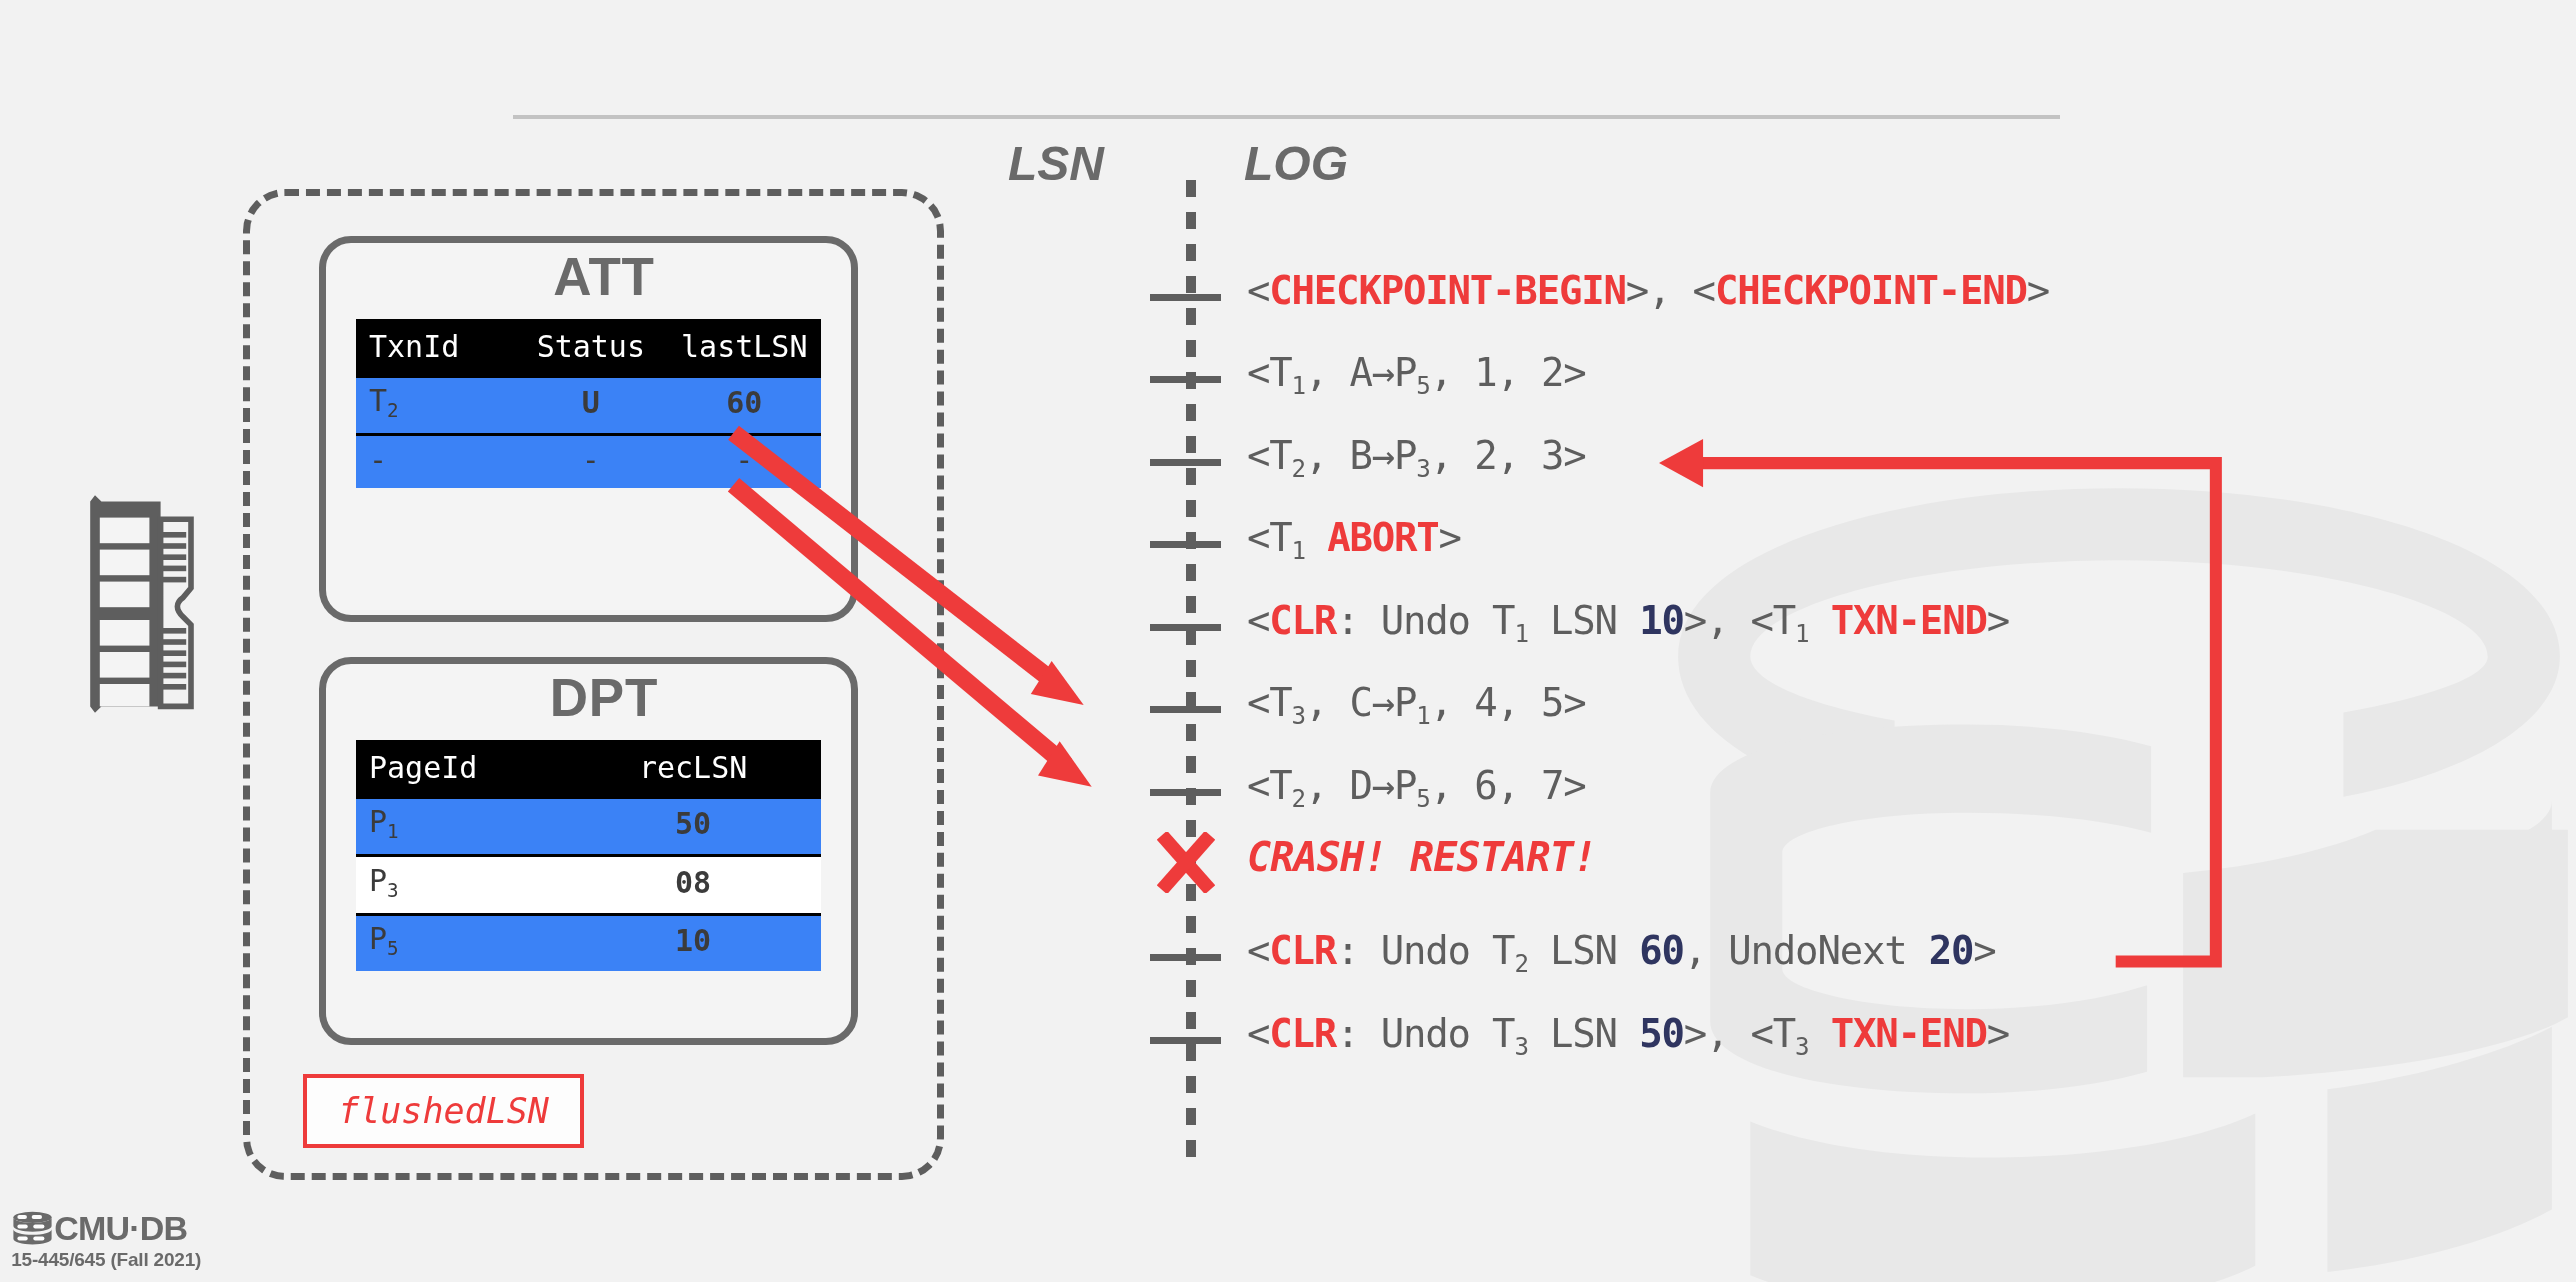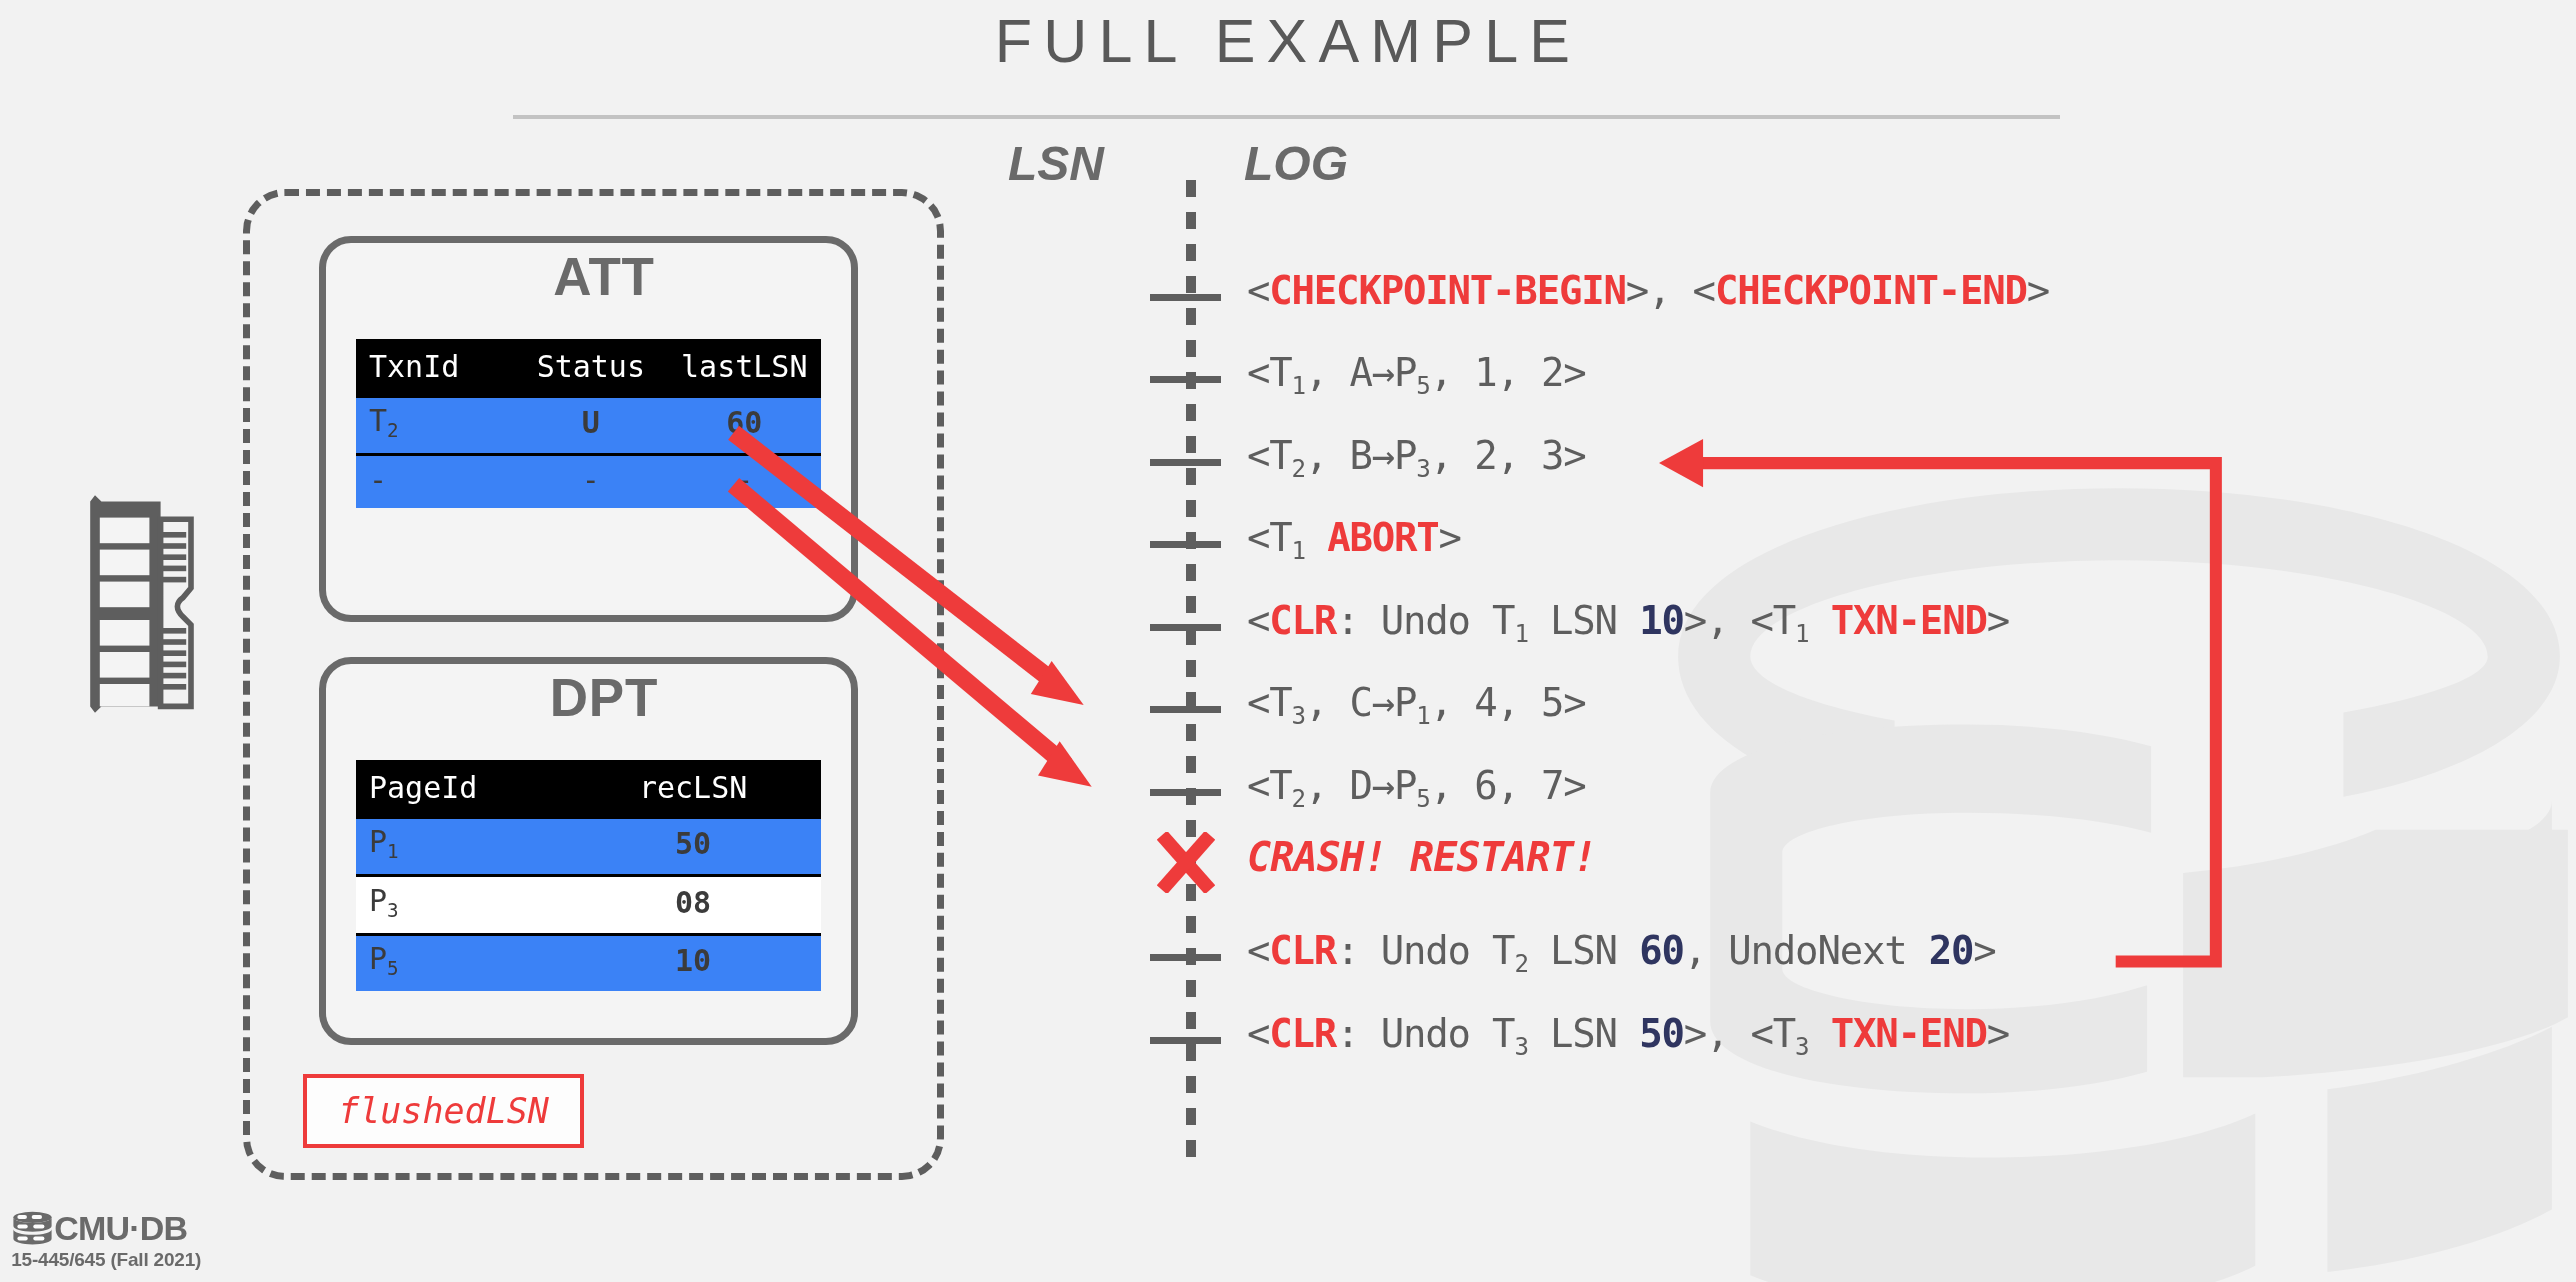--- a/index.html
+++ b/index.html
@@ -83,21 +83,21 @@
     text-align: center;
     font-size: 53px;
     font-weight: 800;
     color: #6a6a6a;
     margin-top: 3px;
     letter-spacing: 0.8px;
     padding-left: 31px;
   }
 
   .tbl {
-    margin: 32px auto 0 auto;
+    margin: 12px auto 0 auto;
     border-collapse: collapse;
     border-spacing: 0;
     table-layout: fixed;
     background: #000;
     font-family: "DejaVu Sans Mono", "Liberation Mono", monospace;
   }
   #att-table { width: 465px; }
   #dpt-table { width: 465px; }
 
   .tbl thead th {
@@ -266,21 +266,20 @@
       <path d="M1160 430 C1160 470 1060 505 900 520 L900 625 C1030 612 1120 585 1160 560 Z"></path>
       <path d="M700 520 C790 512 880 492 940 466 L1180 466 L1180 700 C1120 735 980 765 800 775
                L700 775 Z"></path>
       <path d="M160 830 C230 858 330 875 455 875 C600 875 720 853 790 820 L790 1010
                C720 1045 600 1068 455 1068 C330 1068 230 1050 160 1022 Z"></path>
       <path d="M880 790 C990 775 1090 748 1160 712 L1160 940 C1090 978 990 1005 880 1018 Z"></path>
       <path d="M240 1090 C320 1118 420 1135 540 1135 C680 1135 800 1112 870 1080 L870 1150 L240 1150 Z"></path>
     </g>
   </svg>
 
-  <div id="title">FULL EXAMPLE</div>
   <div id="title-rule"></div>
 
   <svg id="memory-icon" viewBox="0 0 160 300" fill="none">
     <path d="M24 22 L24 278 L30 286 L38 278 L112 278 L112 22 L38 22 L30 14 Z" fill="#5e5e5e"></path>
     <rect x="36" y="42" width="62" height="32" fill="#f4f4f4"></rect>
     <rect x="36" y="82" width="62" height="32" fill="#f4f4f4"></rect>
     <rect x="36" y="122" width="62" height="32" fill="#f4f4f4"></rect>
     <rect x="36" y="170" width="62" height="32" fill="#f4f4f4"></rect>
     <rect x="36" y="210" width="62" height="32" fill="#f4f4f4"></rect>
     <rect x="36" y="250" width="62" height="28" fill="#f4f4f4"></rect>

